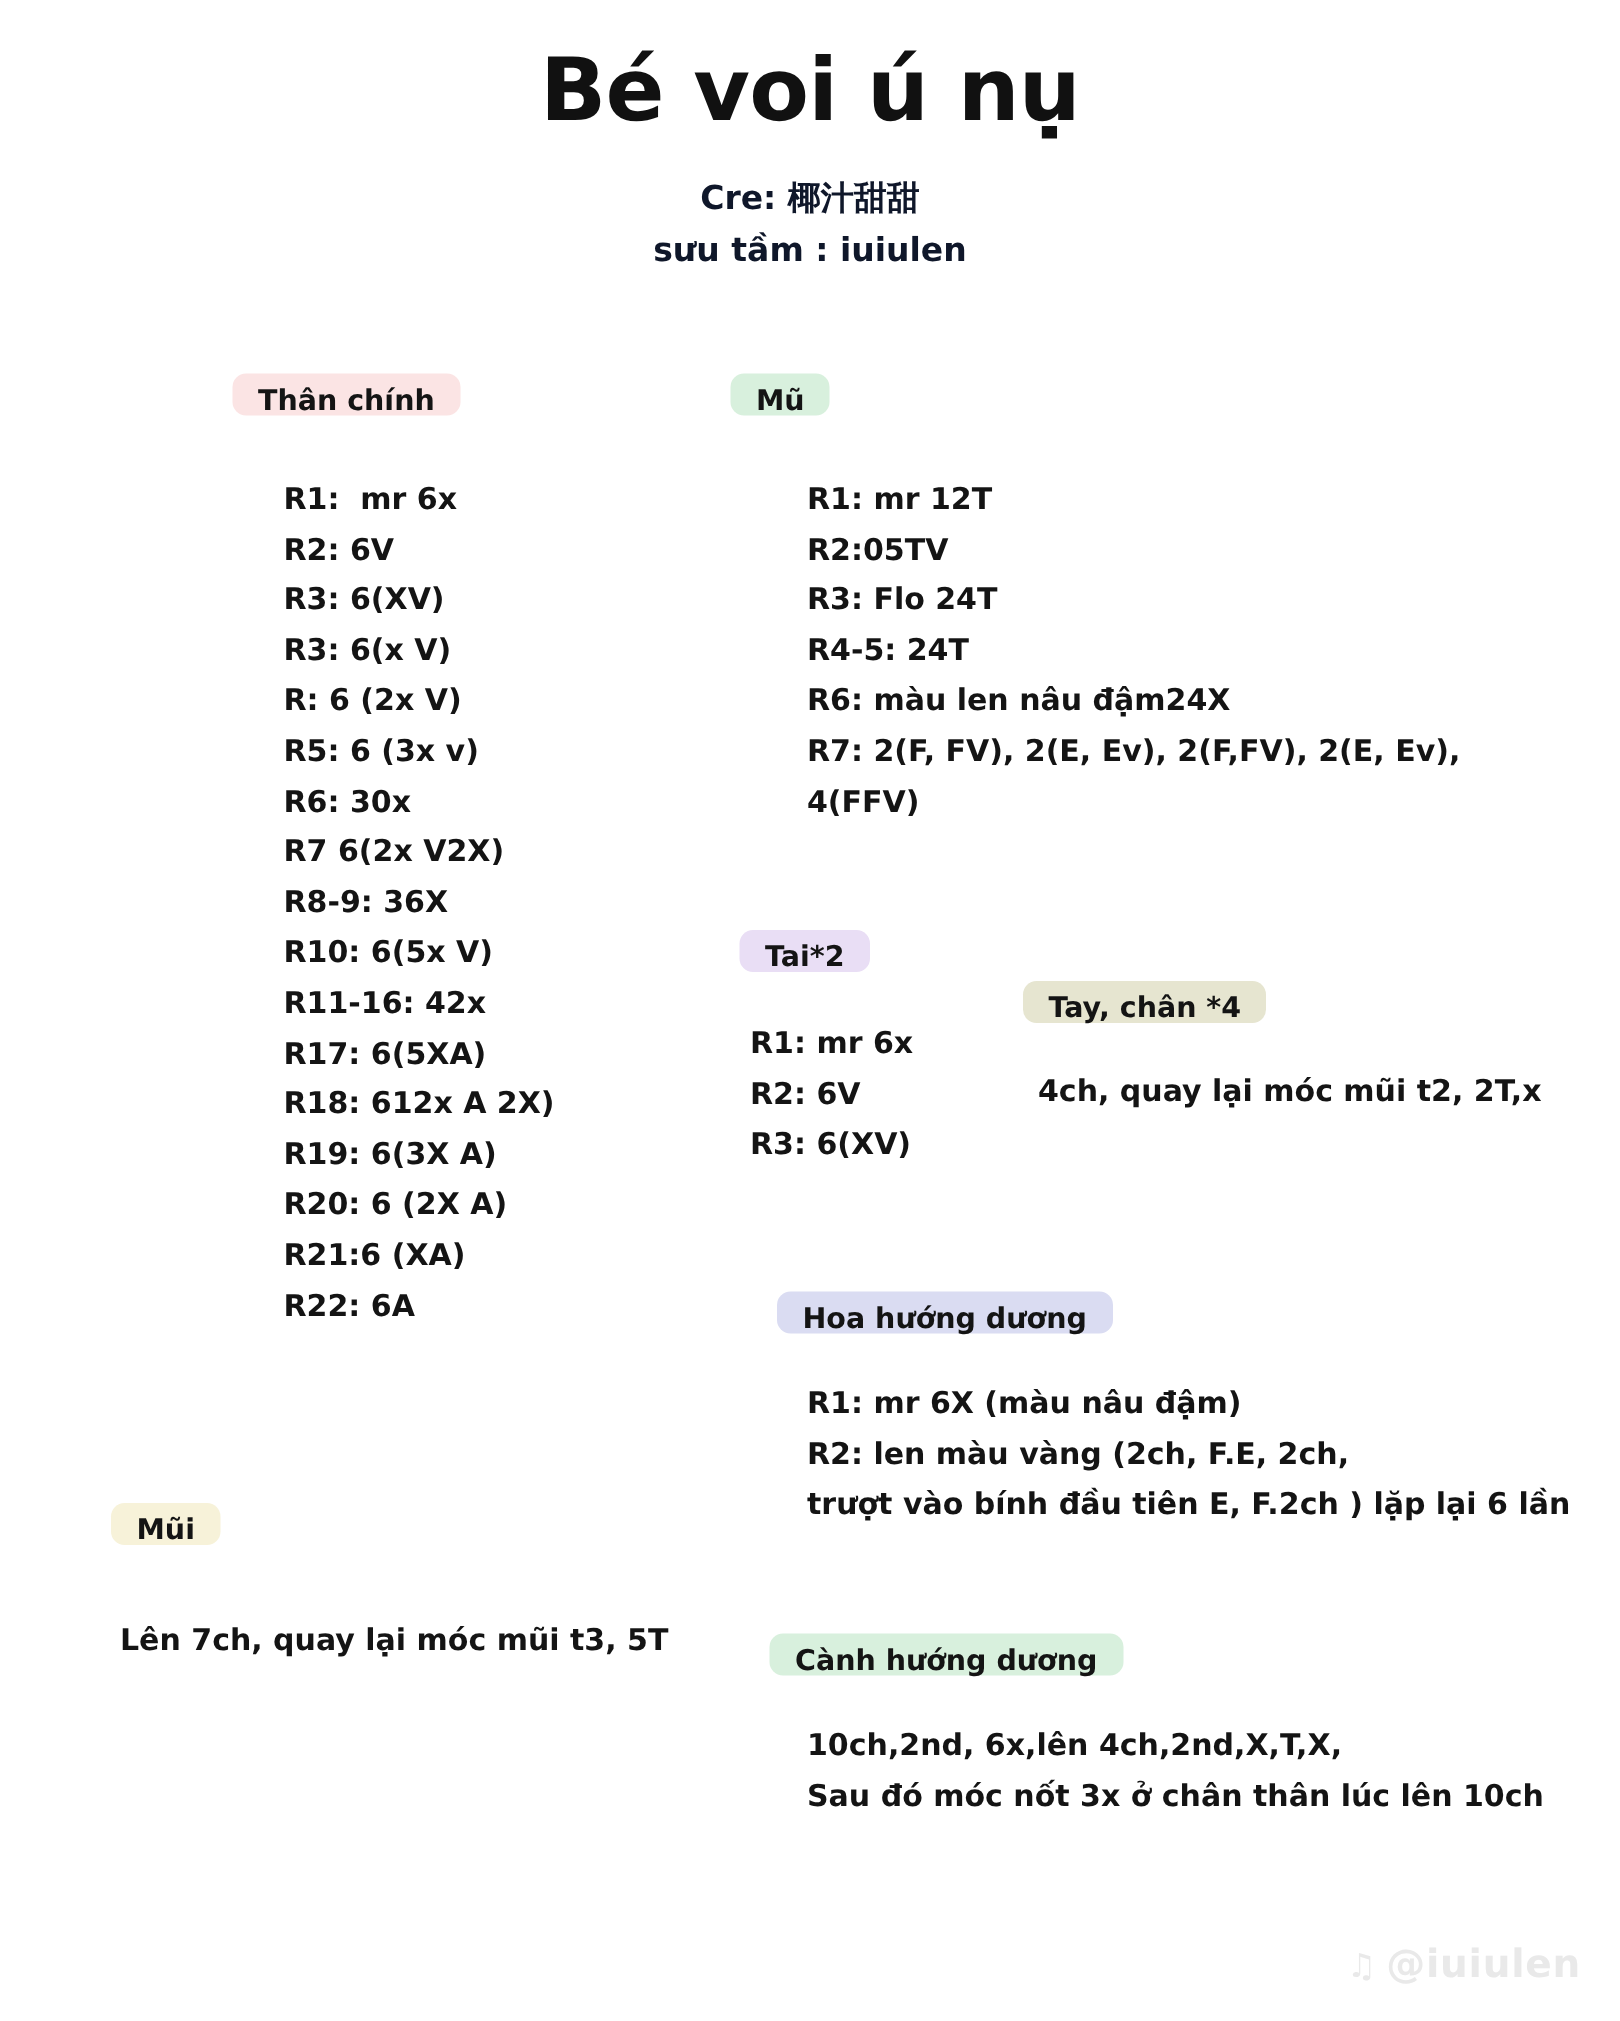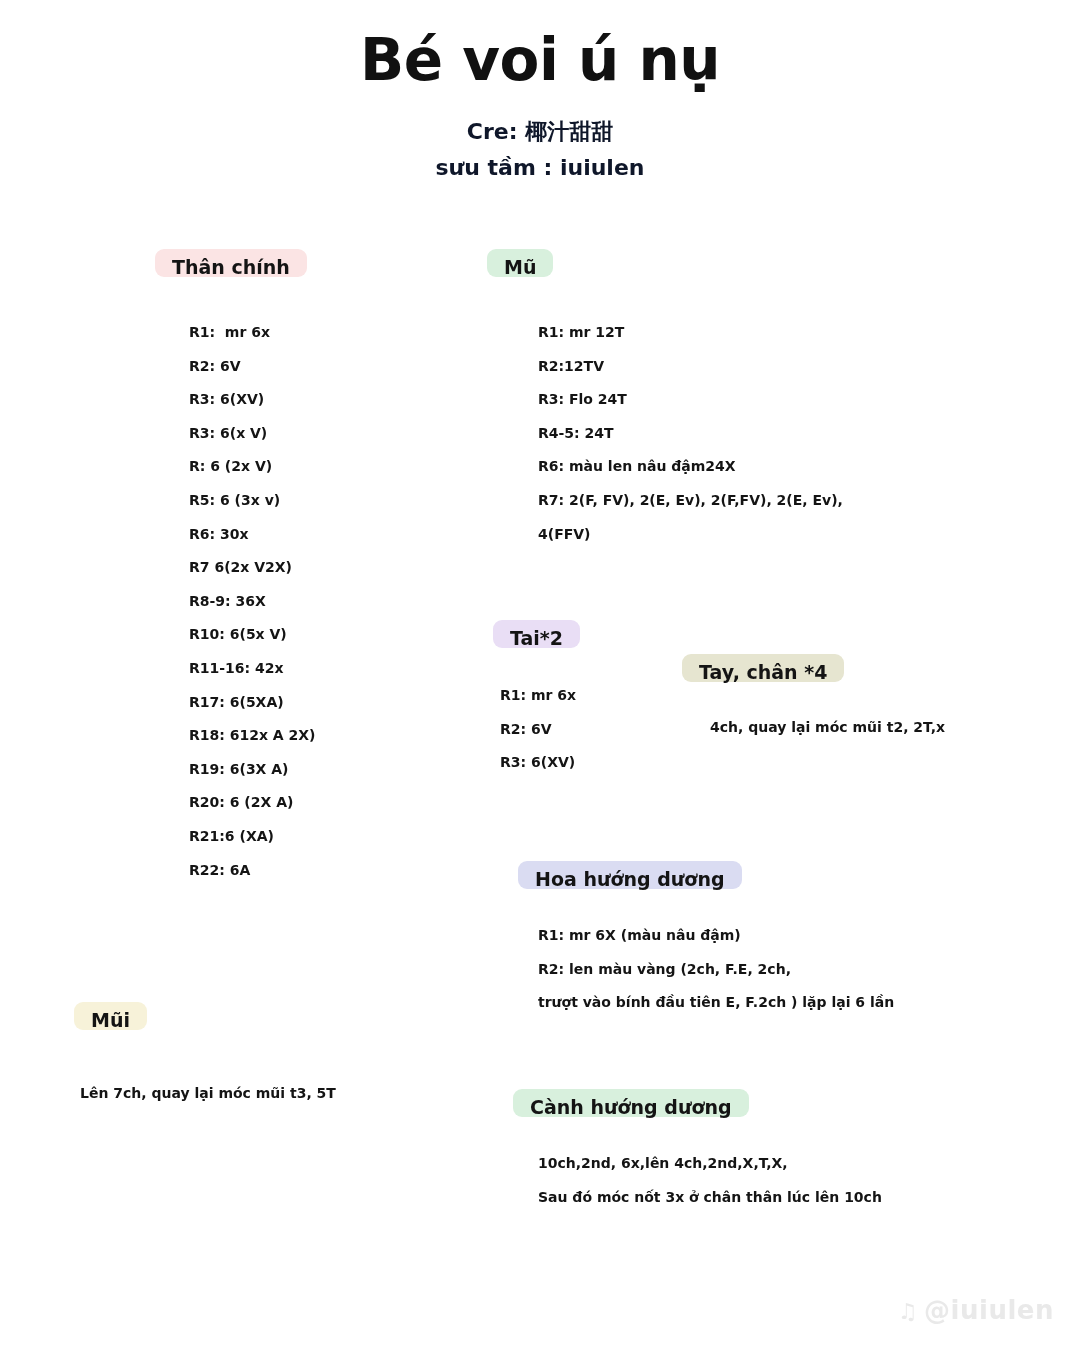--- a/index.html
+++ b/index.html
@@ -48,21 +48,21 @@
     border-radius: 9px;
     padding: 9px 17px 0 17px;
     font-size: 19px;
     font-weight: 700;
     color: #141414;
     white-space: nowrap;
     line-height: 1;
   }
   .block {
     position: absolute;
-    font-size: 14px;
+    font-size: 20px;
     font-weight: 700;
     line-height: 33.6px;
     color: #141414;
     white-space: pre-wrap;
   }
   .watermark {
     position: absolute;
     right: 26px;
     bottom: 22px;
     font-size: 26px;
@@ -83,27 +83,27 @@
   <div class="credit line1">
     <span>Cre:</span>
     <span>椰汁甜甜</span>
   </div>
   <div class="credit line2">sưu tầm : iuiulen</div>
 
   <div class="chip" style="left:155px; top:249px; background:#fbe4e4;">Thân chính</div>
   <div class="block" style="left:189px; top:316px; width:330px;"><span>R1:  mr 6x</span><br><span>R2: 6V</span><br><span>R3: 6(XV)</span><br><span>R3: 6(x V)</span><br><span>R: 6 (2x V)</span><br><span>R5: 6 (3x v)</span><br><span>R6: 30x</span><br><span>R7 6(2x V2X)</span><br><span>R8-9: 36X</span><br><span>R10: 6(5x V)</span><br><span>R11-16: 42x</span><br><span>R17: 6(5XA)</span><br><span>R18: 612x A 2X)</span><br><span>R19: 6(3X A)</span><br><span>R20: 6 (2X A)</span><br><span>R21:6 (XA)</span><br><span>R22: 6A</span></div>
 
   <div class="chip" style="left:487px; top:249px; background:#d8f0dd;">Mũ</div>
-  <div class="block" style="left:538px; top:316px; width:470px;"><span>R1: mr 12T</span><br><span>R2:12TV</span><br><span>R3: Flo 24T</span><br><span>R4-5: 24T</span><br><span>R6: màu len nâu đậm24X</span><br><span>R7: 2(F, FV), 2(E, Ev), 2(F,FV), 2(E, Ev),</span><br><span>4(FFV)</span></div>
+  <div class="block" style="left:538px; top:316px; width:470px;"><span>R1: mr 12T</span><br><span>R2:05TV</span><br><span>R3: Flo 24T</span><br><span>R4-5: 24T</span><br><span>R6: màu len nâu đậm24X</span><br><span>R7: 2(F, FV), 2(E, Ev), 2(F,FV), 2(E, Ev),</span><br><span>4(FFV)</span></div>
 
   <div class="chip" style="left:493px; top:620px; background:#e9def5;">Tai*2</div>
   <div class="block" style="left:500px; top:679px; width:260px;"><span>R1: mr 6x</span><br><span>R2: 6V</span><br><span>R3: 6(XV)</span></div>
 
   <div class="chip" style="left:682px; top:654px; background:#e6e5d0;">Tay, chân *4</div>
-  <div class="block" style="left:710px; top:711px; width:360px;"><span>4ch, quay lại móc mũi t2, 2T,x</span></div>
+  <div class="block" style="left:692px; top:711px; width:360px;"><span>4ch, quay lại móc mũi t2, 2T,x</span></div>
 
   <div class="chip" style="left:518px; top:861px; background:#dadcf2;">Hoa hướng dương</div>
   <div class="block" style="left:538px; top:919px; width:520px;"><span>R1: mr 6X (màu nâu đậm)</span><br><span>R2: len màu vàng (2ch, F.E, 2ch,</span><br><span>trượt vào bính đầu tiên E, F.2ch ) lặp lại 6 lần</span></div>
 
   <div class="chip" style="left:74px; top:1002px; background:#f7f2d9;">Mũi</div>
   <div class="block" style="left:80px; top:1077px; width:420px;"><span>Lên 7ch, quay lại móc mũi t3, 5T</span></div>
 
   <div class="chip" style="left:513px; top:1089px; background:#d8f0dd;">Cành hướng dương</div>
   <div class="block" style="left:538px; top:1147px; width:520px;"><span>10ch,2nd, 6x,lên 4ch,2nd,X,T,X,</span><br><span>Sau đó móc nốt 3x ở chân thân lúc lên 10ch</span></div>
 

